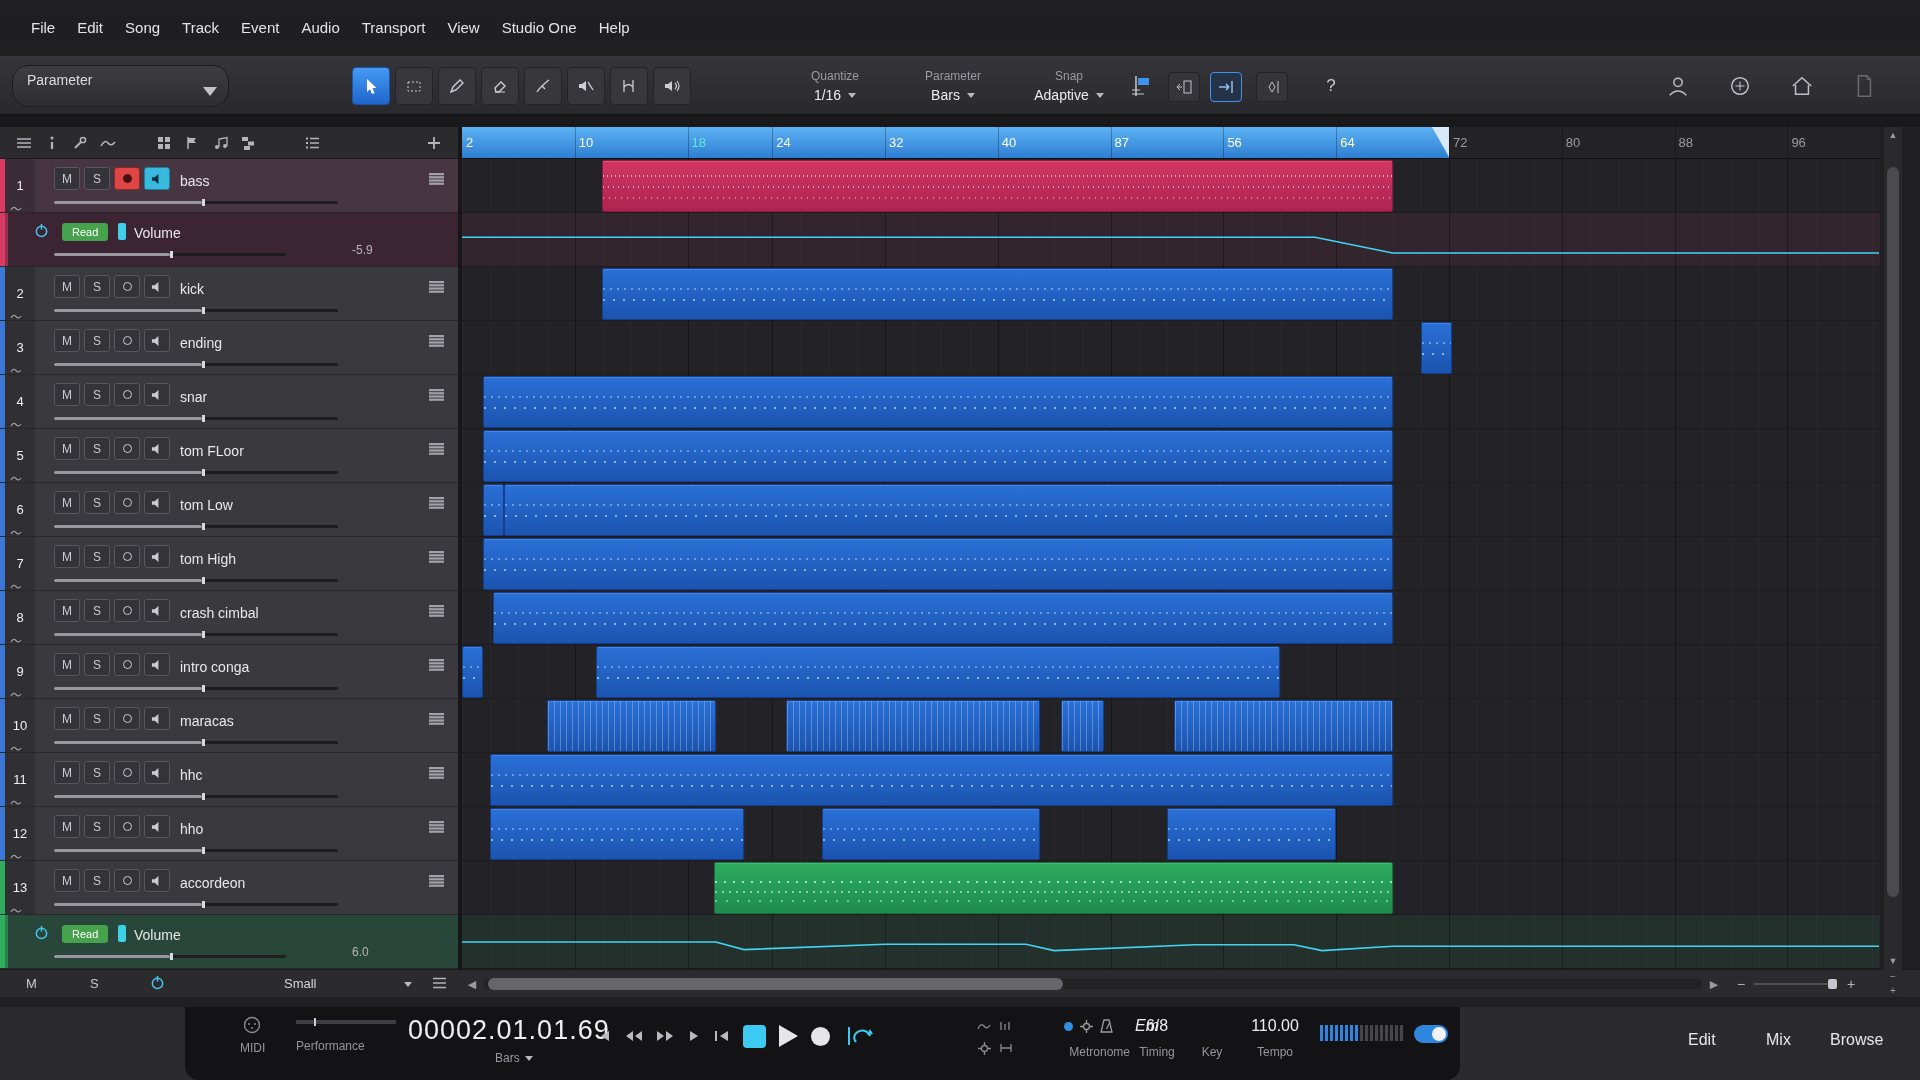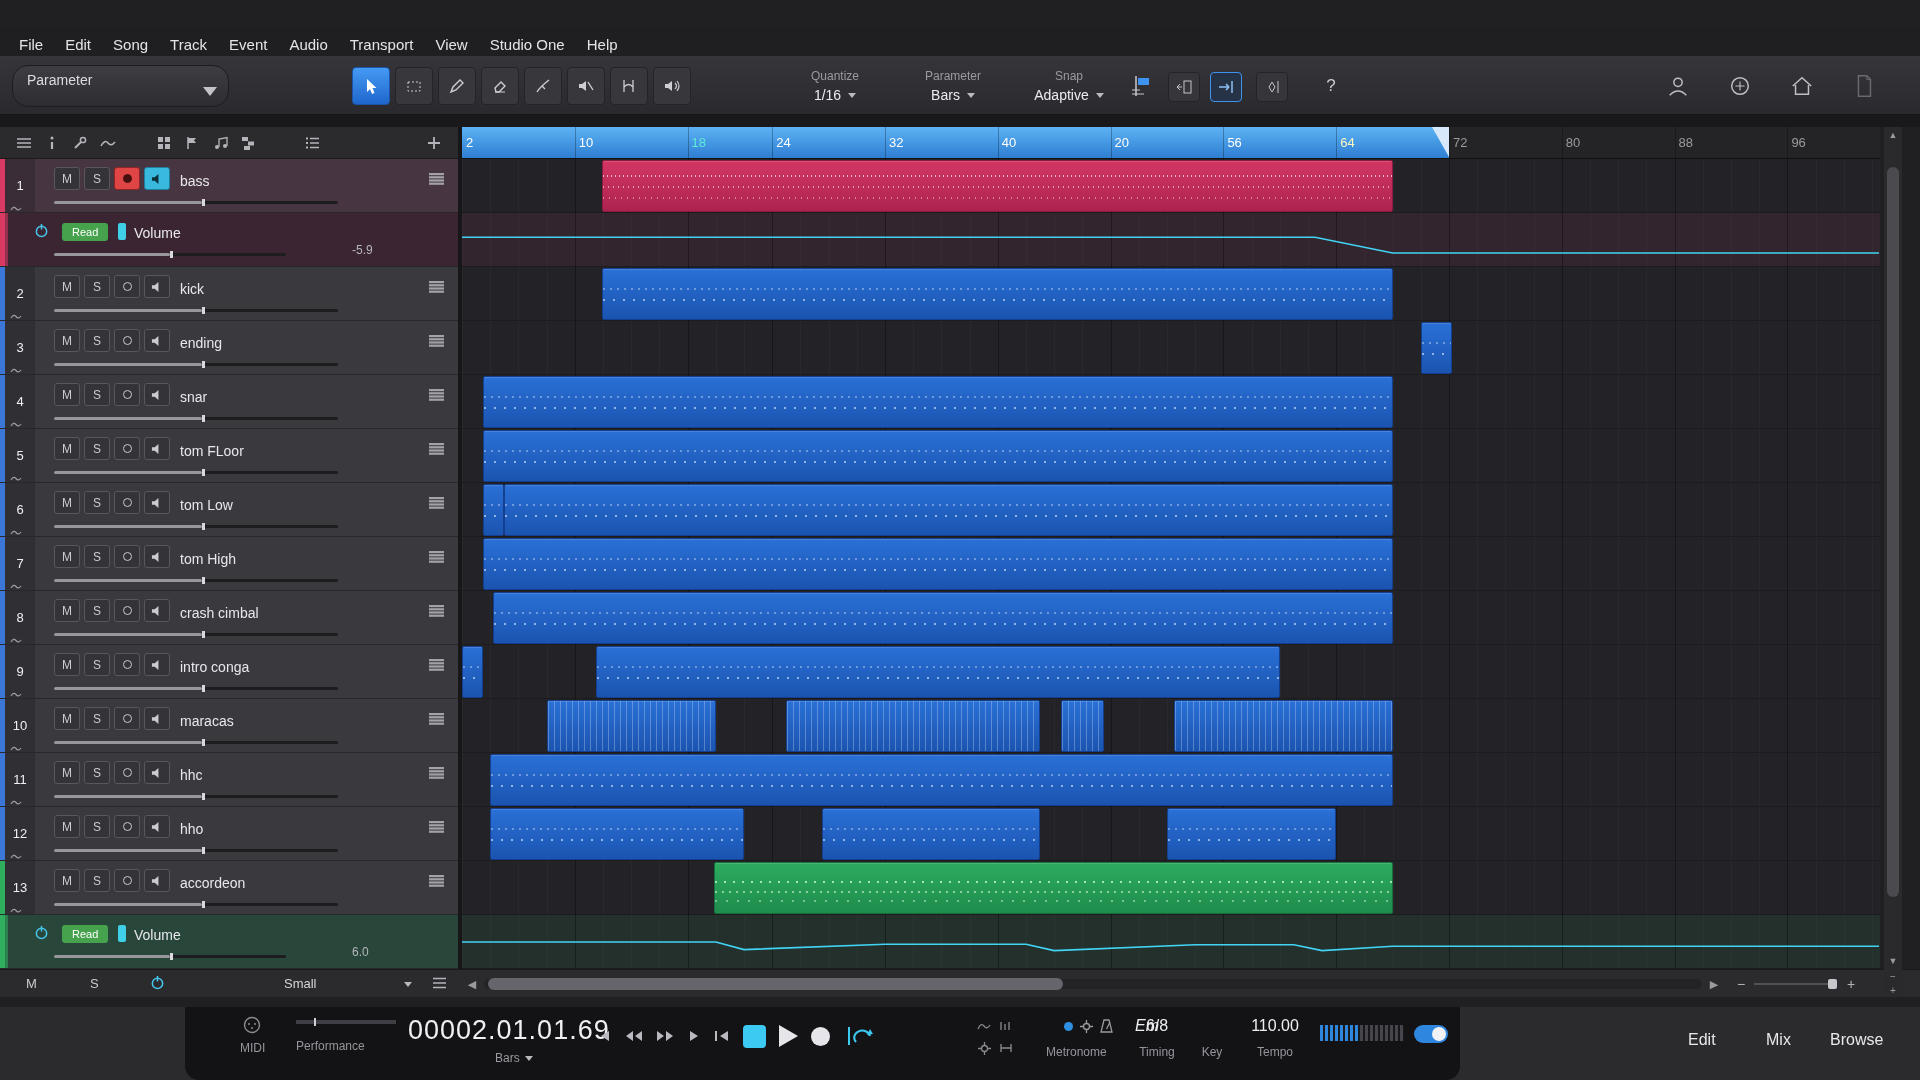--- a/index.html
+++ b/index.html
@@ -11,21 +11,21 @@
   .app-icon{width:14px;height:14px;margin:0 8px 0 10px;background:linear-gradient(135deg,#57aef0,#2a6fd0);border-radius:3px;}
   .title-text{font-size:13px;color:#e8e8ec;}
   .win-controls{margin-left:auto;display:flex;height:100%;}
   .win-btn{width:46px;height:100%;display:flex;align-items:center;justify-content:center;color:#d4d4d8;}
   .ic-min{width:11px;height:1px;background:#d4d4d8;display:block;}
   .ic-max{width:10px;height:9px;border:1px solid #d4d4d8;display:block;}
   .ic-x{position:relative;width:11px;height:11px;display:block;}
   .ic-x::before,.ic-x::after{content:"";position:absolute;left:5px;top:0;width:1.4px;height:11px;background:#d4d4d8;}
   .ic-x::before{transform:rotate(45deg);} .ic-x::after{transform:rotate(-45deg);}
   
-  .menubar{position:absolute;left:0;top:28px;width:100%;height:32px;background:#1f1f22;display:flex;align-items:center;padding-left:8px;box-sizing:border-box;}
+  .menubar{position:absolute;left:0;top:11px;width:100%;height:32px;background:#1f1f22;display:flex;align-items:center;padding-left:20px;box-sizing:border-box;}
   .menu-item{padding:5px 11px;font-size:15px;color:#e4e4e8;}
   
   .toolbar{position:absolute;left:0;top:56px;width:100%;height:59px;background:linear-gradient(#35353a,#2a2a2e);border-bottom:1px solid #141416;box-sizing:border-box;}
   .param-box{position:absolute;left:12px;top:9px;width:215px;height:40px;background:linear-gradient(#3d3d42,#2d2d31);border:1px solid #1d1d20;border-radius:16px;}
   .param-box .plabel{position:absolute;left:14px;top:6px;font-size:14px;color:#dcdce0;}
   .big-caret{position:absolute;left:190px;top:21px;width:0;height:0;border-left:7px solid transparent;border-right:7px solid transparent;border-top:9px solid #c2c2c8;}
   .tools{position:absolute;left:352px;top:11px;display:flex;gap:5px;}
   .tool{width:36px;height:36px;border-radius:4px;background:#37373c;border:1px solid #242428;display:flex;align-items:center;justify-content:center;color:#cdcdd3;}
   .tool.active{background:linear-gradient(#459af4,#1f66cc);border-color:#1b54a8;color:#fff;}
   .cluster{position:absolute;top:13px;display:flex;flex-direction:column;align-items:center;gap:4px;}
@@ -149,21 +149,21 @@
   .transbtns{position:absolute;left:598px;top:14px;display:flex;align-items:center;gap:13px;height:30px;}
   .tbtn{color:#b9b9bf;display:flex;align-items:center;justify-content:center;}
   .stopbtn{width:23px;height:23px;background:#3cc9f2;border-radius:4px;}
   .playbtn{width:0;height:0;border-top:11px solid transparent;border-bottom:11px solid transparent;border-left:19px solid #e6e6ea;}
   .recbtn{width:19px;height:19px;border-radius:50%;background:#e6e6ea;}
   .loopbtn{color:#3cc9f2;}
   .precluster{position:absolute;left:975px;top:10px;display:grid;grid-template-columns:18px 18px;grid-template-rows:18px 18px;gap:4px;color:#8a8a90;}
   .precluster span{display:flex;align-items:center;justify-content:center;}
   .metrocluster{position:absolute;left:1046px;top:12px;width:84px;display:flex;align-items:center;justify-content:center;gap:7px;color:#9a9aa0;}
   .metrodot{width:9px;height:9px;border-radius:50%;background:#2f8fe0;}
-  .lab-metro{left:1046px;top:38px;width:84px;text-align:left;}
+  .lab-metro{left:1046px;top:38px;width:84px;text-align:right;}
   .tval{position:absolute;top:10px;font-size:16px;color:#eceef2;text-align:center;}
   .v-timing{left:1127px;width:60px;} .v-key{left:1119px;width:56px;font-style:italic;} .v-tempo{left:1240px;width:70px;}
   .l-timing{left:1127px;top:38px;width:60px;text-align:center;}
   .l-key{left:1184px;top:38px;width:56px;text-align:center;}
   .l-tempo{left:1240px;top:38px;width:70px;text-align:center;}
   .outmeter{position:absolute;left:1320px;top:18px;width:84px;height:16px;background:repeating-linear-gradient(90deg,#45454b 0 3px,#18181b 3px 5px);}
   .outmeter span{position:absolute;left:0;top:0;bottom:0;width:46%;background:repeating-linear-gradient(90deg,#2f86de 0 3px,#18181b 3px 5px);display:block;}
   .toggle{position:absolute;left:1414px;top:18px;width:34px;height:18px;border-radius:9px;background:#2f86de;}
   .toggle span{position:absolute;right:2px;top:2px;width:14px;height:14px;border-radius:50%;background:#f2f2f6;display:block;}
   .navbtn{position:absolute;top:24px;font-size:16px;color:#e8e8ec;}
@@ -399,21 +399,21 @@
       <div class="tick" style="left: 423px;">
         <span class="tline"></span>
         <span class="tlab" style="color:#fff">32</span>
       </div>
       <div class="tick" style="left: 535.8px;">
         <span class="tline"></span>
         <span class="tlab" style="color:#fff">40</span>
       </div>
       <div class="tick" style="left: 648.6px;">
         <span class="tline"></span>
-        <span class="tlab" style="color:#fff">20</span>
+        <span class="tlab" style="color:#fff">87</span>
       </div>
       <div class="tick" style="left: 761.4px;">
         <span class="tline"></span>
         <span class="tlab" style="color:#fff">56</span>
       </div>
       <div class="tick" style="left: 874.2px;">
         <span class="tline"></span>
         <span class="tlab" style="color:#fef9c3">64</span>
       </div>
       <div class="tick" style="left: 987px;">

